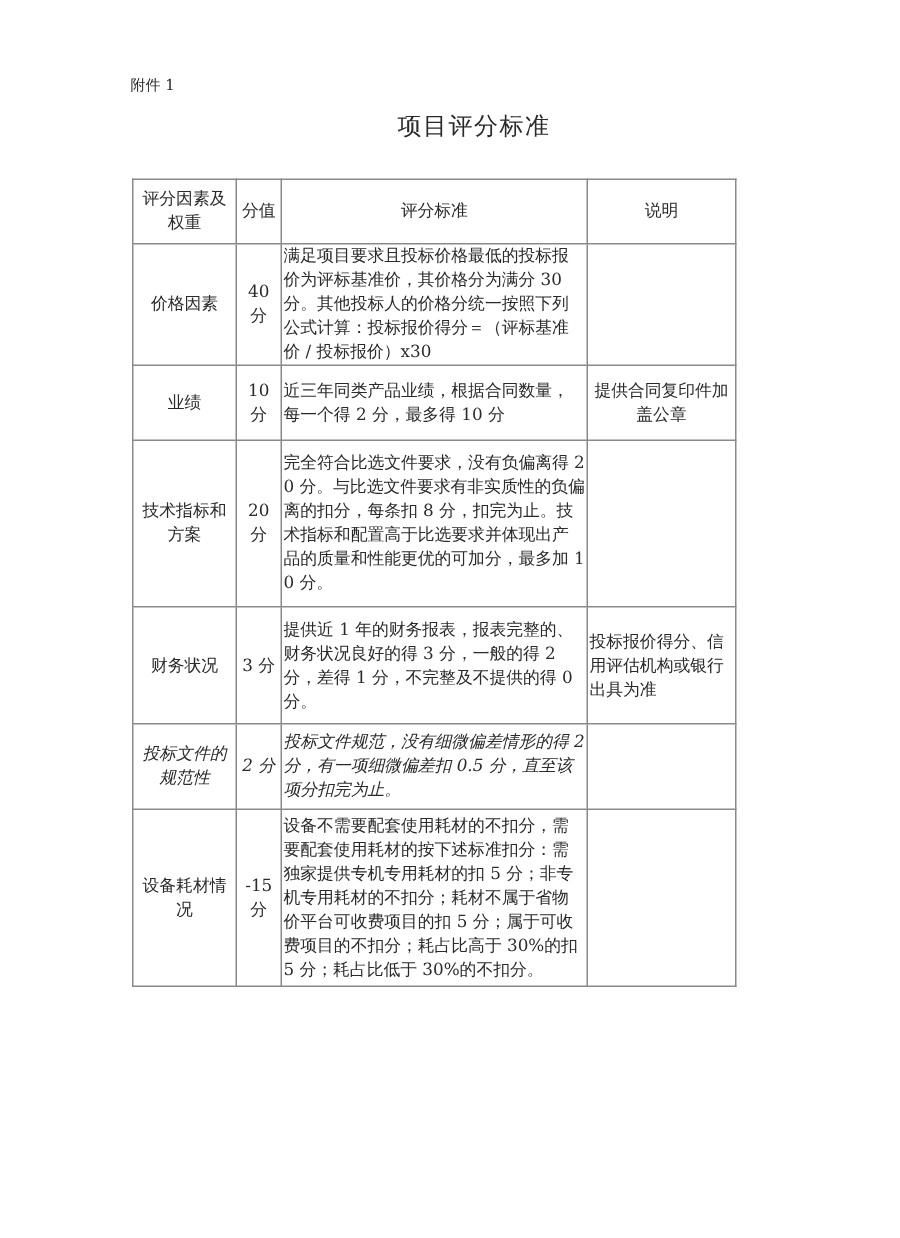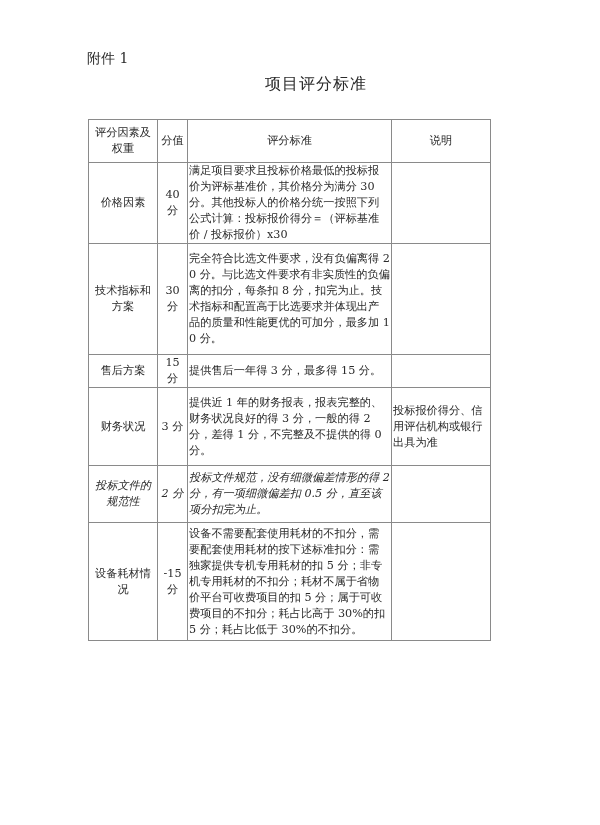--- a/index.html
+++ b/index.html
@@ -1,20 +1,20 @@
 <!DOCTYPE html>
 <html><head>
   <meta charset="utf-8">
   <style>
     html, body { margin: 0; padding: 0; }
     body {
       width: 600px; height: 825px; background: #ffffff; position: relative; overflow: hidden;
       font-family: "DejaVu Serif", "Liberation Serif", serif; color: #2a2a2a;
     }
-    .attachment { position: absolute; left: 87px; top: 50px; font-size: 14px; }
+    .attachment { position: absolute; left: 87px; top: 50px; font-size: 10px; }
     .title { position: absolute; left: 0; width: 600px; top: 74px; text-align: center; font-size: 16px; letter-spacing: 1px; padding-left: 32px; box-sizing: border-box; }
     table.grid {
       position: absolute; left: 88px; top: 119px; width: 402px;
       border-collapse: collapse; table-layout: fixed; font-size: 11.2px; line-height: 16px;
     }
     table.grid td, table.grid th {
       border: 1px solid #8a8a8a; padding: 0 1px; vertical-align: middle; font-weight: normal;
       word-break: break-all;
     }
     th { text-align: center; }
@@ -43,30 +43,30 @@
     <th>分值</th>
     <th>评分标准</th>
     <th>说明</th>
   </tr>
   <tr class="h1">
     <td class="c">价格因素</td>
     <td class="c">40 分</td>
     <td class="l">满足项目要求且投标价格最低的投标报价为评标基准价，其价格分为满分 30 分。其他投标人的价格分统一按照下列公式计算：投标报价得分＝（评标基准价 / 投标报价）x30</td>
     <td class="l"></td>
   </tr>
+  <tr class="h2">
+    <td class="c">业绩</td>
+    <td class="c">10 分</td>
+    <td class="l">近三年同类产品业绩，根据合同数量，每一个得 2 分，最多得 10 分</td>
+    <td class="c">提供合同复印件加盖公章</td>
+  </tr>
   <tr class="h3">
     <td class="c">技术指标和方案</td>
-    <td class="c">30 分</td>
+    <td class="c">20 分</td>
     <td class="l">完全符合比选文件要求，没有负偏离得 20 分。与比选文件要求有非实质性的负偏离的扣分，每条扣 8 分，扣完为止。技术指标和配置高于比选要求并体现出产品的质量和性能更优的可加分，最多加 10 分。</td>
-    <td class="l"></td>
-  </tr>
-  <tr class="h4">
-    <td class="c">售后方案</td>
-    <td class="c">15 分</td>
-    <td class="l">提供售后一年得 3 分，最多得 15 分。</td>
     <td class="l"></td>
   </tr>
   <tr class="h5">
     <td class="c">财务状况</td>
     <td class="c">3 分</td>
     <td class="l">提供近 1 年的财务报表，报表完整的、财务状况良好的得 3 分，一般的得 2 分，差得 1 分，不完整及不提供的得 0 分。</td>
     <td class="l">投标报价得分、信用评估机构或银行出具为准</td>
   </tr>
   <tr class="h6">
     <td class="c">投标文件的规范性</td>

